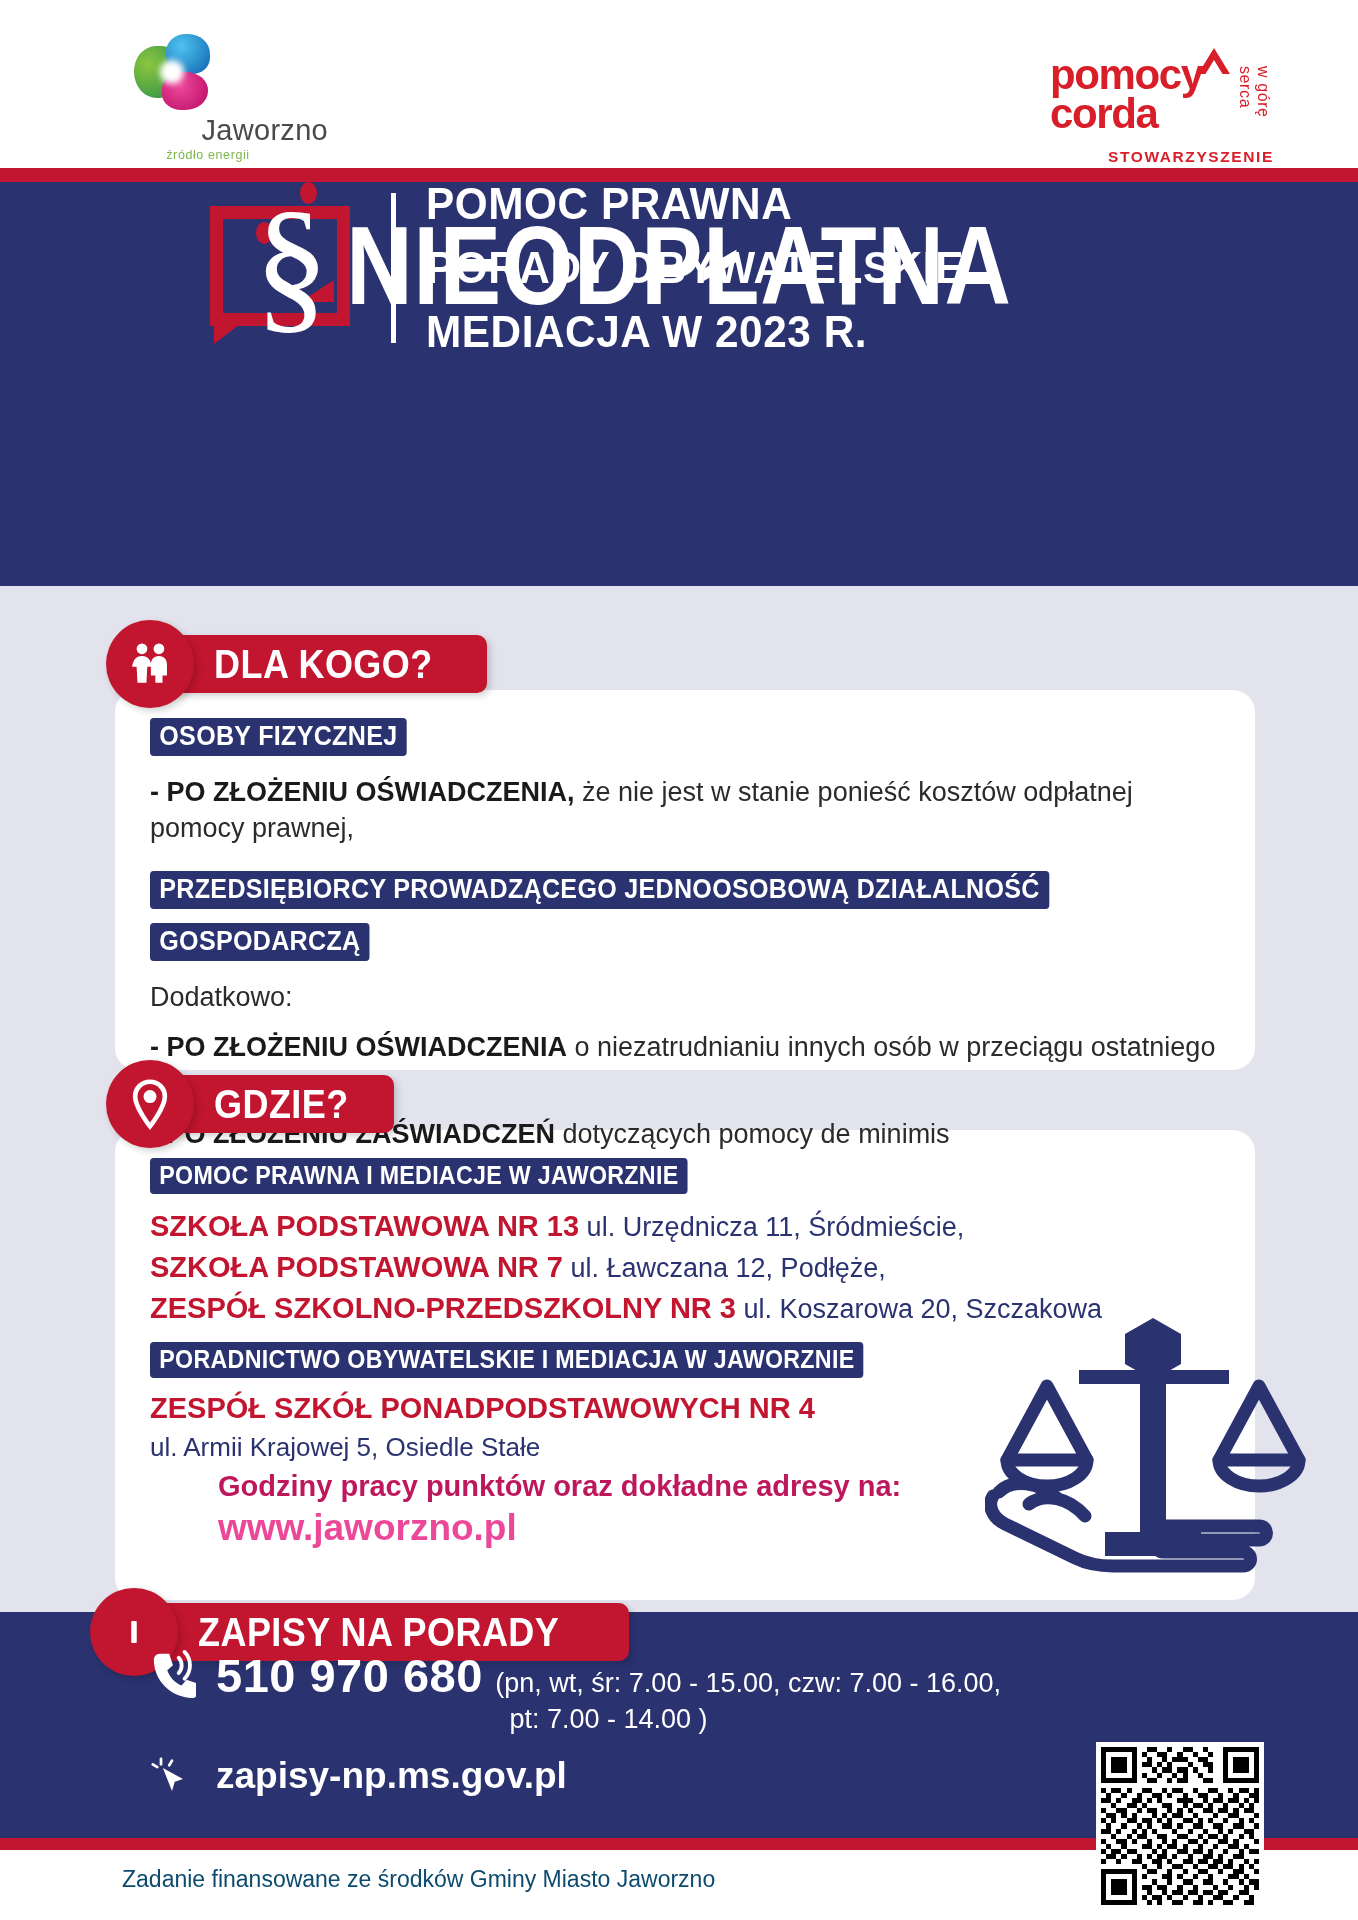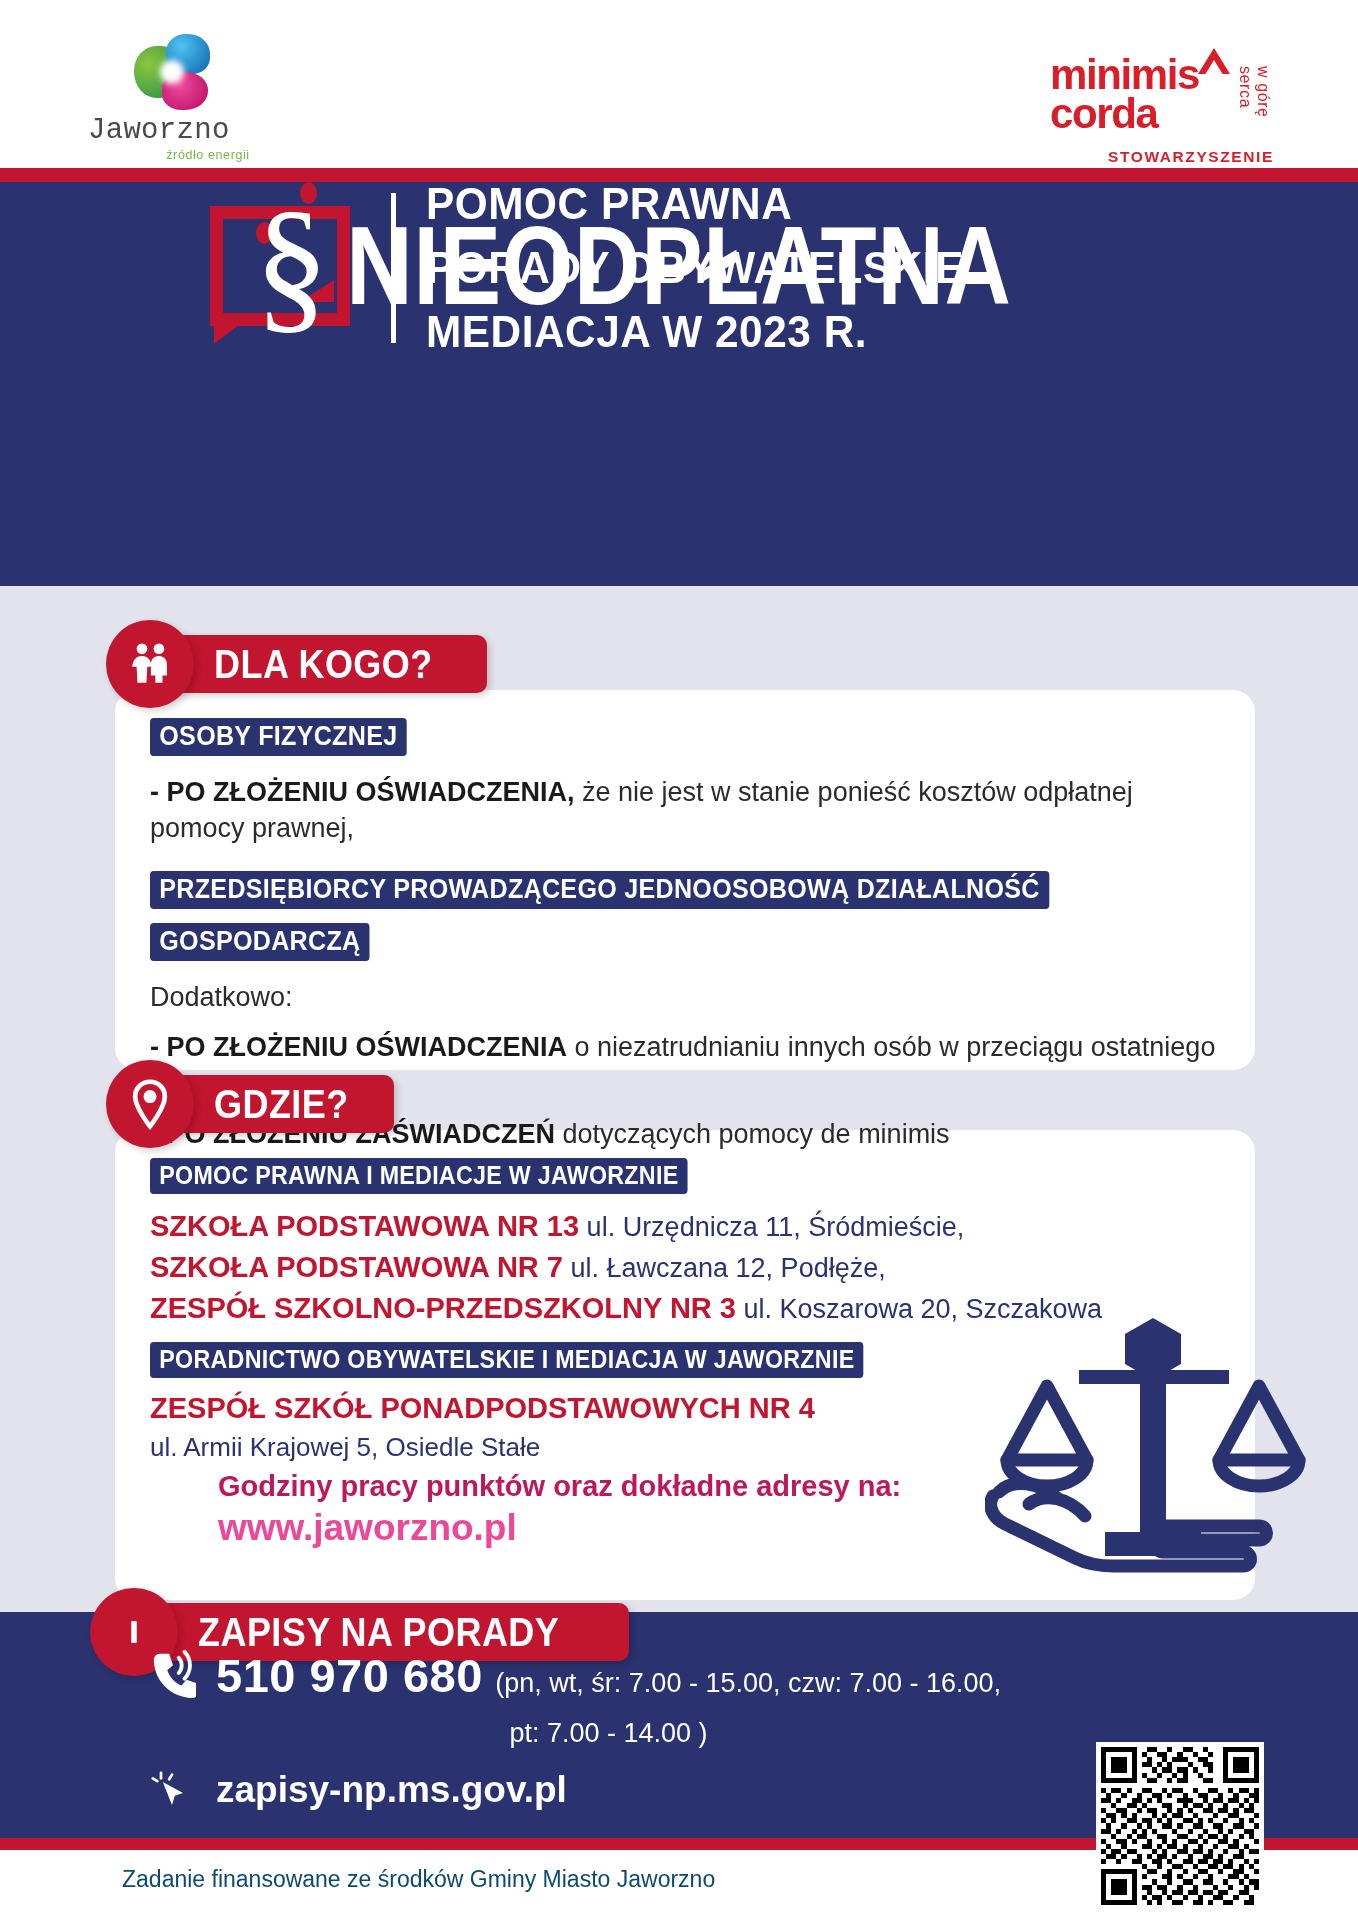--- a/index.html
+++ b/index.html
@@ -13,22 +13,22 @@
 
   
   .logos{position:absolute;top:0;left:0;width:1358px;height:168px;background:#fff;}
   .logo-jaworzno{position:absolute;left:88px;top:34px;width:240px;height:115px;}
   .jw-mark{position:absolute;left:46px;top:0;width:76px;height:76px;}
   .jw-q{position:absolute;border-radius:50%;}
   .jw-green{left:0;top:12px;width:46px;height:52px;background:radial-gradient(circle at 30% 35%,#8cc63f,#3f9b46 75%);border-radius:48% 40% 45% 50%;}
   .jw-blue{left:32px;top:0;width:44px;height:40px;background:radial-gradient(circle at 35% 30%,#4ec3f0,#1b75bb 80%);border-radius:45% 50% 40% 48%;}
   .jw-pink{left:28px;top:38px;width:46px;height:38px;background:radial-gradient(circle at 40% 35%,#ee4a9b,#c2156e 80%);border-radius:45% 48% 50% 42%;}
   .jw-white{left:26px;top:26px;width:24px;height:24px;background:#fff;border-radius:50%;filter:blur(3px);}
-  .jw-name{position:absolute;left:0;top:80px;width:240px;text-align:left;
-    font-size:29px;color:#4a4a4a;letter-spacing:.3px;font-family:Liberation Mono, monospace;}
+  .jw-name{position:absolute;left:0;top:80px;width:240px;text-align:right;
+    font-size:29px;color:#4a4a4a;letter-spacing:.3px;}
   .jw-tag{position:absolute;left:0;top:114px;width:240px;text-align:center;
     font-size:12.5px;color:#7ab648;letter-spacing:.6px;}
 
   .logo-ministry{position:absolute;left:452px;top:58px;height:90px;display:flex;align-items:center;}
   .eagle{width:56px;height:72px;position:relative;margin-right:12px;}
   .ministry-text{font-size:23px;color:#1d1d1b;line-height:1.25;position:relative;}
   .ministry-text .rule{position:absolute;left:0;bottom:-13px;width:162px;height:4px;background:#cf102d;}
 
   .logo-sursum{position:absolute;left:1048px;top:40px;width:230px;height:120px;}
   .sc-main{position:absolute;left:2px;top:16px;font-size:42px;font-weight:bold;color:#d81e29;
@@ -111,21 +111,21 @@
   .scales{position:absolute;left:985px;top:1300px;width:340px;height:340px;z-index:1;}
 
   
   .footer-navy{position:absolute;left:0;top:1612px;width:1358px;height:226px;background:#2a3270;}
   .footer-red{position:absolute;left:0;top:1838px;width:1358px;height:12px;background:#c2152f;}
   .contact{position:absolute;left:150px;top:1648px;width:900px;color:#fff;z-index:6;}
   .phone-row{display:flex;align-items:flex-start;}
   .ic{width:52px;flex:0 0 52px;margin-right:14px;}
   .phone-num{font-size:47px;font-weight:bold;letter-spacing:.5px;}
   .phone-hours{font-size:27px;margin-left:8px;}
-  .phone-hours .l2{display:block;text-align:center;margin-top:15px;}
+  .phone-hours .l2{display:block;text-align:center;margin-top:1px;}
   .web-row{display:flex;margin-top:20px;}
   .web-txt{font-size:37px;font-weight:bold;}
   .qr{position:absolute;left:1096px;top:1742px;width:168px;height:168px;z-index:7;background:#fff;}
   .foot-note{position:absolute;left:122px;top:1866px;font-size:23px;color:#0c4a6e;}
 </style>
 </head>
 <body>
 
 <div class="poster">
 
@@ -139,21 +139,21 @@
         <div class="jw-q jw-white"></div>
       </div>
       <div class="jw-name">Jaworzno</div>
       <div class="jw-tag">źródło energii</div>
     </div>
 
 
     <div class="logo-sursum">
       <div class="sc-hat"></div>
       <div class="sc-main">
-        <div>minimis</div>
+        <div>pomocy</div>
         <div>corda</div>
       </div>
       <div class="sc-sub">STOWARZYSZENIE</div>
       <div class="sc-vert">w górę serca</div>
     </div>
   </div>
 
   <div class="redline-top"></div>
   <div class="band">
     <div class="title-main">NIEODPŁATNA</div>

